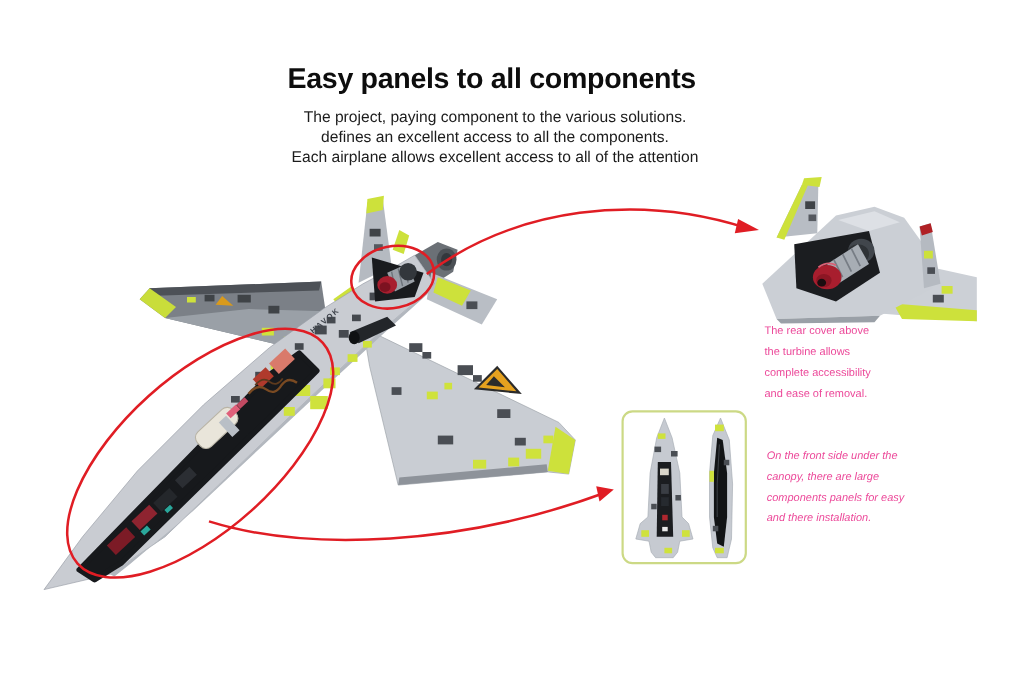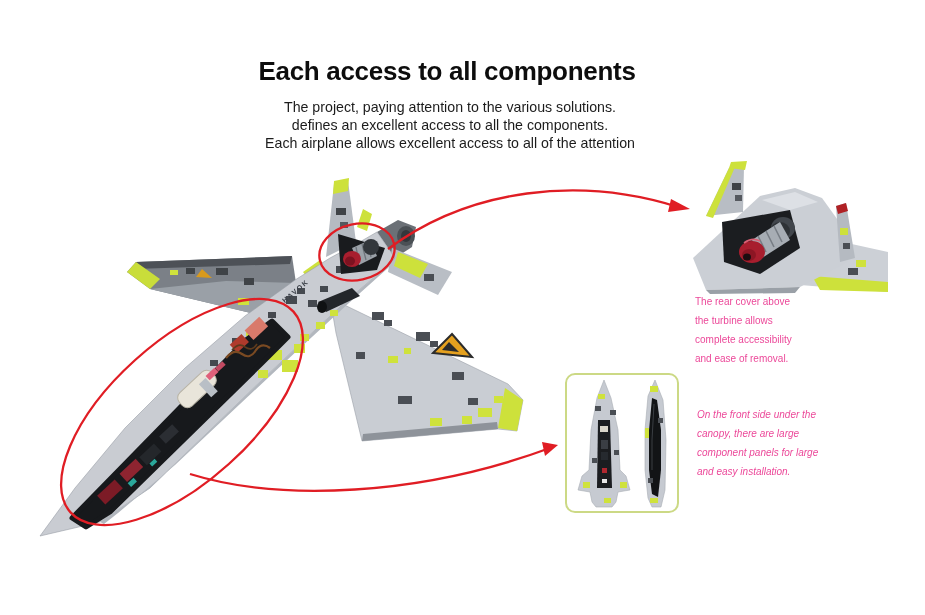--- a/index.html
+++ b/index.html
@@ -254,35 +254,35 @@
     <g stroke="#e01d24" fill="none" stroke-width="2.3">
       <ellipse cx="357" cy="252" rx="38" ry="28" transform="rotate(-12 357 252)"></ellipse>
       <ellipse cx="182" cy="412" rx="150" ry="70" transform="rotate(-42 182 412)"></ellipse>
       <path d="M388,249 C470,188 580,176 678,207"></path>
       <path d="M190,474 C280,502 420,496 550,448"></path>
       <path d="M690,209 L668,212 L671,199 Z" fill="#e01d24" stroke="none"></path>
       <path d="M558,445 L545,456 L542,442 Z" fill="#e01d24" stroke="none"></path>
     </g>
   </svg>
 
-  <h1 class="page-title">Each access to all components</h1>
+  <h1 class="page-title">Easy panels to all components</h1>
 
   <div class="intro">
-    <div>The project, paying attention to the various solutions.</div>
+    <div>The project, paying component to the various solutions.</div>
     <div>defines an excellent access to all the components.</div>
     <div>Each airplane allows excellent access to all of the attention</div>
   </div>
 
   <div class="caption caption-rear">
     <div>The rear cover above</div>
     <div>the turbine allows</div>
     <div>complete accessibility</div>
     <div>and ease of removal.</div>
   </div>
 
   <div class="caption caption-front">
     <div>On the front side under the</div>
     <div>canopy, there are large</div>
-    <div>component panels for large</div>
-    <div>and easy installation.</div>
+    <div>components panels for easy</div>
+    <div>and there installation.</div>
   </div>
 
 </div>
 
 </body></html>

